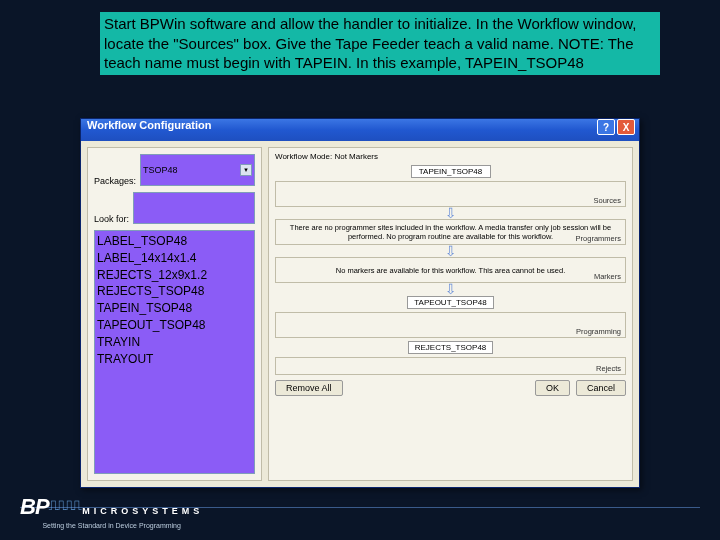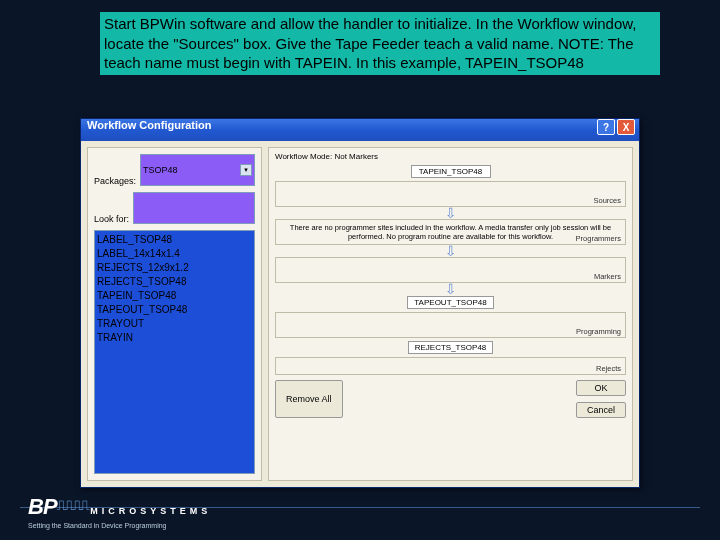--- a/index.html
+++ b/index.html
@@ -68,22 +68,22 @@
     background: #8b5cf6; border: 1px solid #7f9db9;
     font-size: 9px; padding: 1px 2px;
     display: flex; align-items: center; justify-content: space-between;
   }
   .combo-arrow {
     width: 12px; height: 12px;
     background: #dbe5f1; border: 1px solid #7f9db9;
     font-size: 7px; display:flex; align-items:center; justify-content:center;
   }
   .listbox {
-    flex: 1; background: #1d4ed8; border: 1px solid #7f9db9;
-    padding: 2px; font-size: 10px; line-height: 1.4;
+    flex: 1; background: #8b5cf6; border: 1px solid #7f9db9;
+    padding: 2px; font-size: 12px; line-height: 1.4;
     overflow: hidden;
   }
   .listbox div { white-space: nowrap; }
   .right-pane {
     flex: 1;
     background: #f5f3ea;
     border: 1px solid #c0bca8;
     padding: 4px 6px;
     display: flex; flex-direction: column;
     position: relative;
@@ -117,25 +117,25 @@
   }
   .bottom-buttons {
     display: flex; justify-content: space-between;
     padding-top: 4px;
   }
   .btn {
     background: #ece9d8; border: 1px solid #999;
     padding: 2px 10px; font-size: 9px;
     border-radius: 2px;
   }
-  .btn-group { display: flex; gap: 6px; flex-direction: column; }
+  .btn-group { display: flex; gap: 6px; }
   .footer {
-    position: absolute; left: 28px; bottom: 10px;
+    position: absolute; left: 20px; bottom: 10px;
     color: #fff; font-size: 9px;
-    display: flex; align-items: center; gap: 6px;
+    display: flex; align-items: center; gap: 6px; text-align: center;
   }
   .bp-logo {
     font-weight: bold; font-size: 22px; font-style: italic;
     letter-spacing: -1px;
   }
   .wave { display:inline-block; color:#6aa8e8; font-size:14px; letter-spacing:-2px; transform: translateY(-4px);}
   .micro { font-size: 9px; letter-spacing: 4px; font-weight: bold; }
   .tagline { font-size: 7px; color: #bcd; }
   .hr { position:absolute; left:20px; right:20px; bottom:32px; height:1px; background:#3a5a8a;}
 </style>
@@ -168,22 +168,22 @@
           <span></span>
         </div>
       </div>
       <div class="listbox">
         <div>LABEL_TSOP48</div>
         <div>LABEL_14x14x1.4</div>
         <div>REJECTS_12x9x1.2</div>
         <div>REJECTS_TSOP48</div>
         <div>TAPEIN_TSOP48</div>
         <div>TAPEOUT_TSOP48</div>
+        <div>TRAYIN</div>
         <div>TRAYOUT</div>
-        <div>TRAYIN</div>
       </div>
     </div>
 
     <div class="right-pane">
       <div class="mode-row">Workflow Mode: Not Markers</div>
 
       <div class="flow-box">
         <span class="tag">TAPEIN_TSOP48</span>
       </div>
       <div class="section">
@@ -193,20 +193,21 @@
       <div class="arrow-down">⇩</div>
 
       <div class="section">
         <span>There are no programmer sites included in the workflow. A media transfer only job session will be performed. No program routine are available for this workflow.</span>
         <span class="section-label">Programmers</span>
       </div>
 
       <div class="arrow-down">⇩</div>
 
       <div class="section">
+        <span>No markers are available for this workflow. This area cannot be used.</span>
         <span class="section-label">Markers</span>
       </div>
 
       <div class="arrow-down">⇩</div>
 
       <div class="flow-box">
         <span class="tag">TAPEOUT_TSOP48</span>
       </div>
       <div class="section">
         <span class="section-label">Programming</span>

